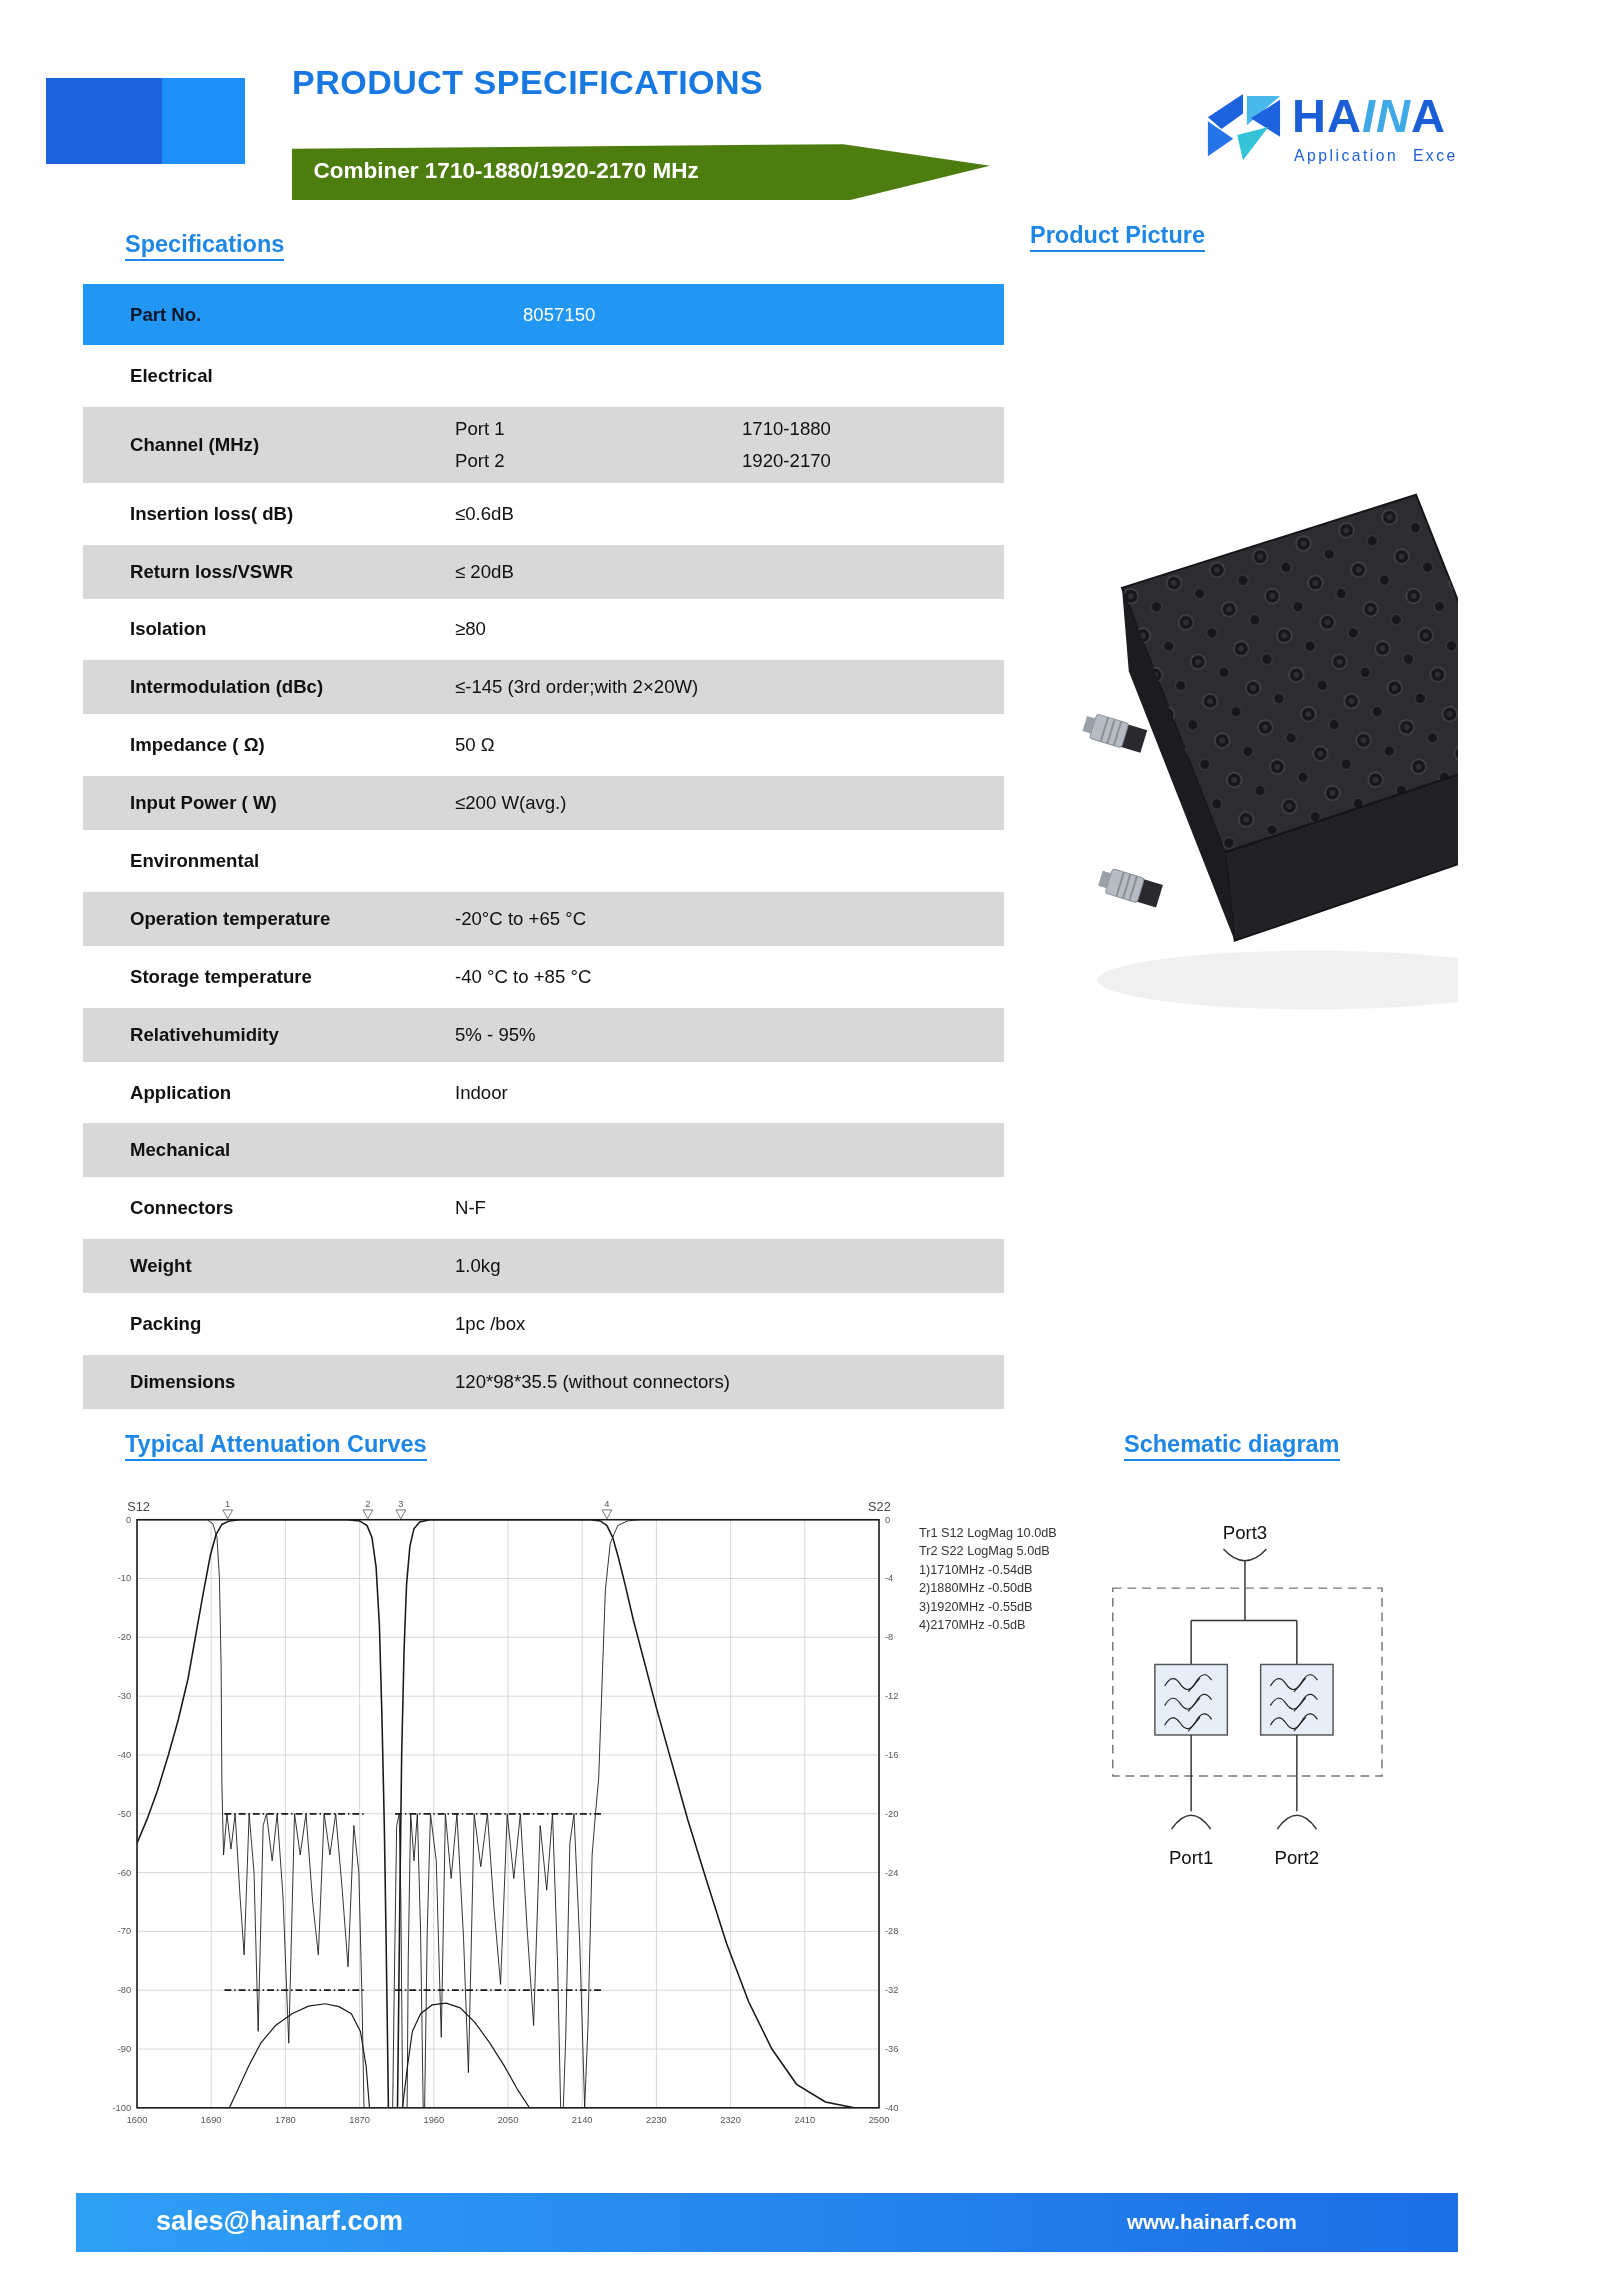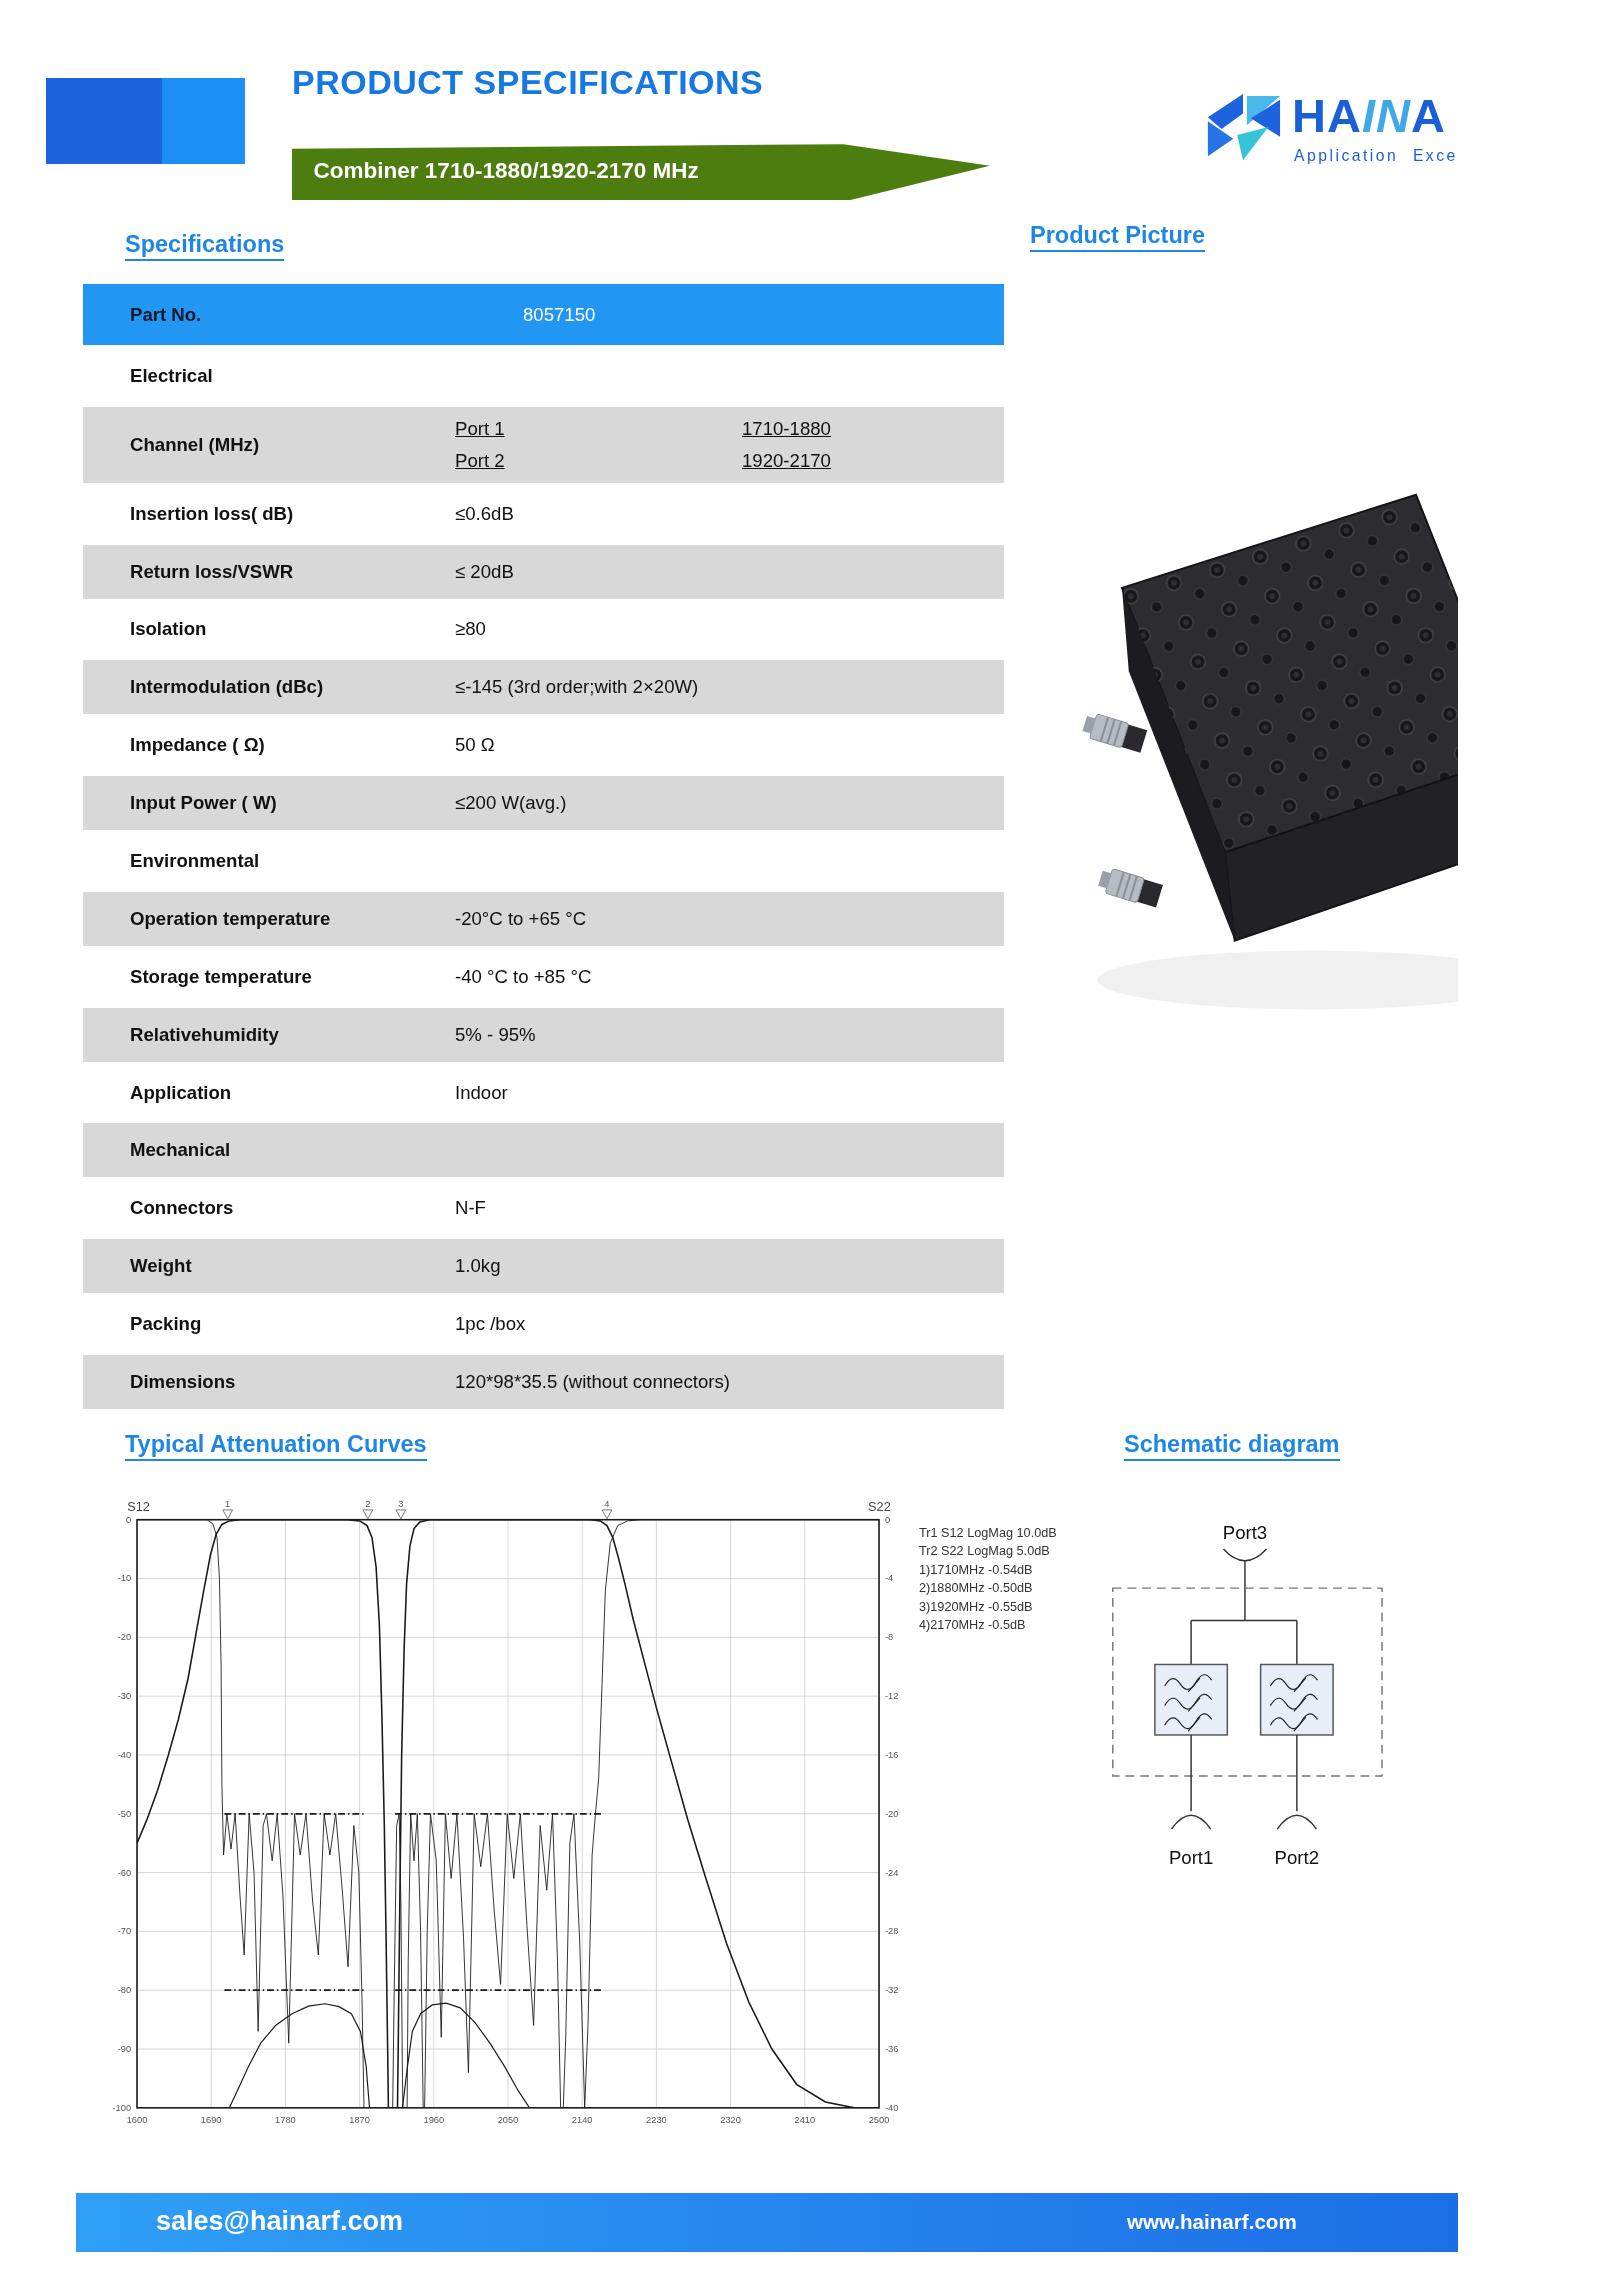--- a/index.html
+++ b/index.html
@@ -37,21 +37,21 @@
   .row{display:flex;align-items:center;min-height:54px;font-size:18.6px;}
   .row.blue{background:#2196f3;color:#fff;min-height:61px;}
   .row.gray{background:#d8d8d8;}
   .row.white{background:#ffffff;}
   .row .lbl{margin-left:47px;width:325px;font-weight:bold;flex-shrink:0;}
   .row.blue .lbl{color:#0f172a;}
   .row .val{font-weight:normal;}
   .row.blue .val{margin-left:68px;}
   .row.multi{min-height:76px;align-items:center;}
   .subcol{display:flex;flex-direction:column;gap:9.8px;}
-  .subrow{display:flex;text-decoration:underline;}
+  .subrow{display:flex;}
   .subrow .p{width:287px;}
 
   
   .product-pic{position:absolute;left:1068px;top:431px;width:500px;height:647px;}
 
   
   .chart-wrap{position:absolute;left:88px;top:1498px;width:1098px;height:659px;}
   .chart-wrap svg{position:absolute;left:0;top:0;}
   .tick{font-size:9.5px;fill:#555;font-family:"Liberation Sans",sans-serif;}
   .corner{font-size:13px;fill:#444;font-family:"Liberation Sans",sans-serif;}

